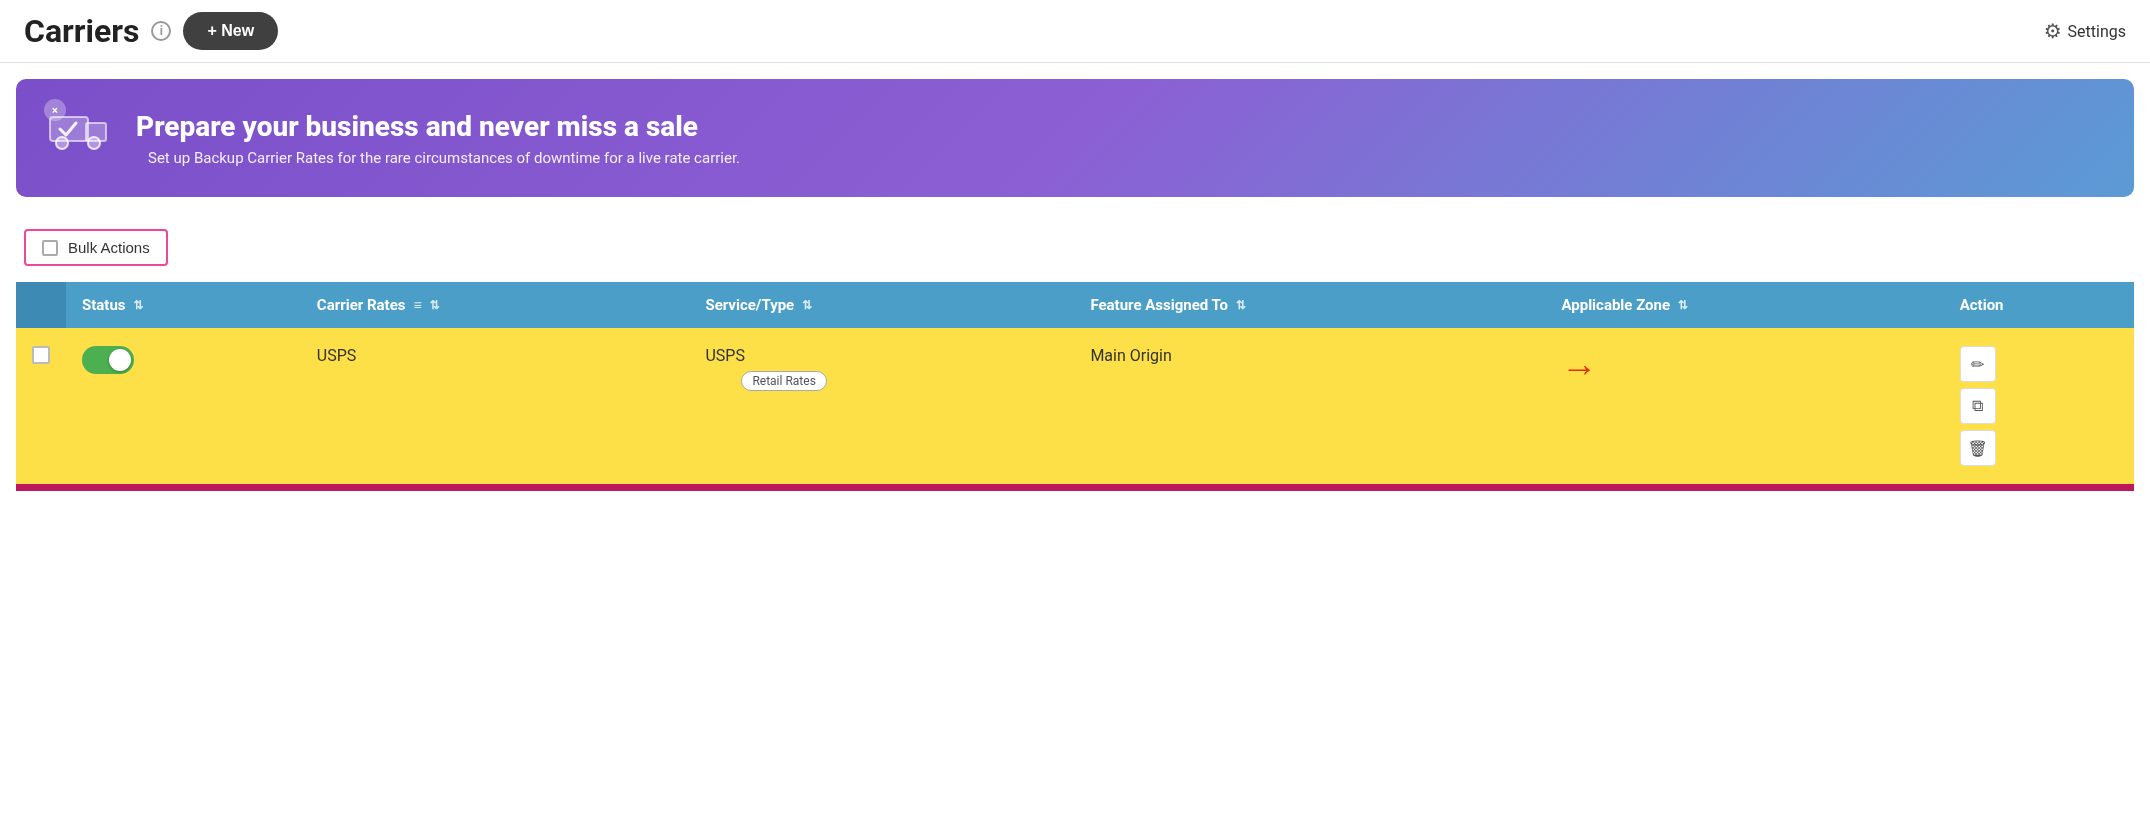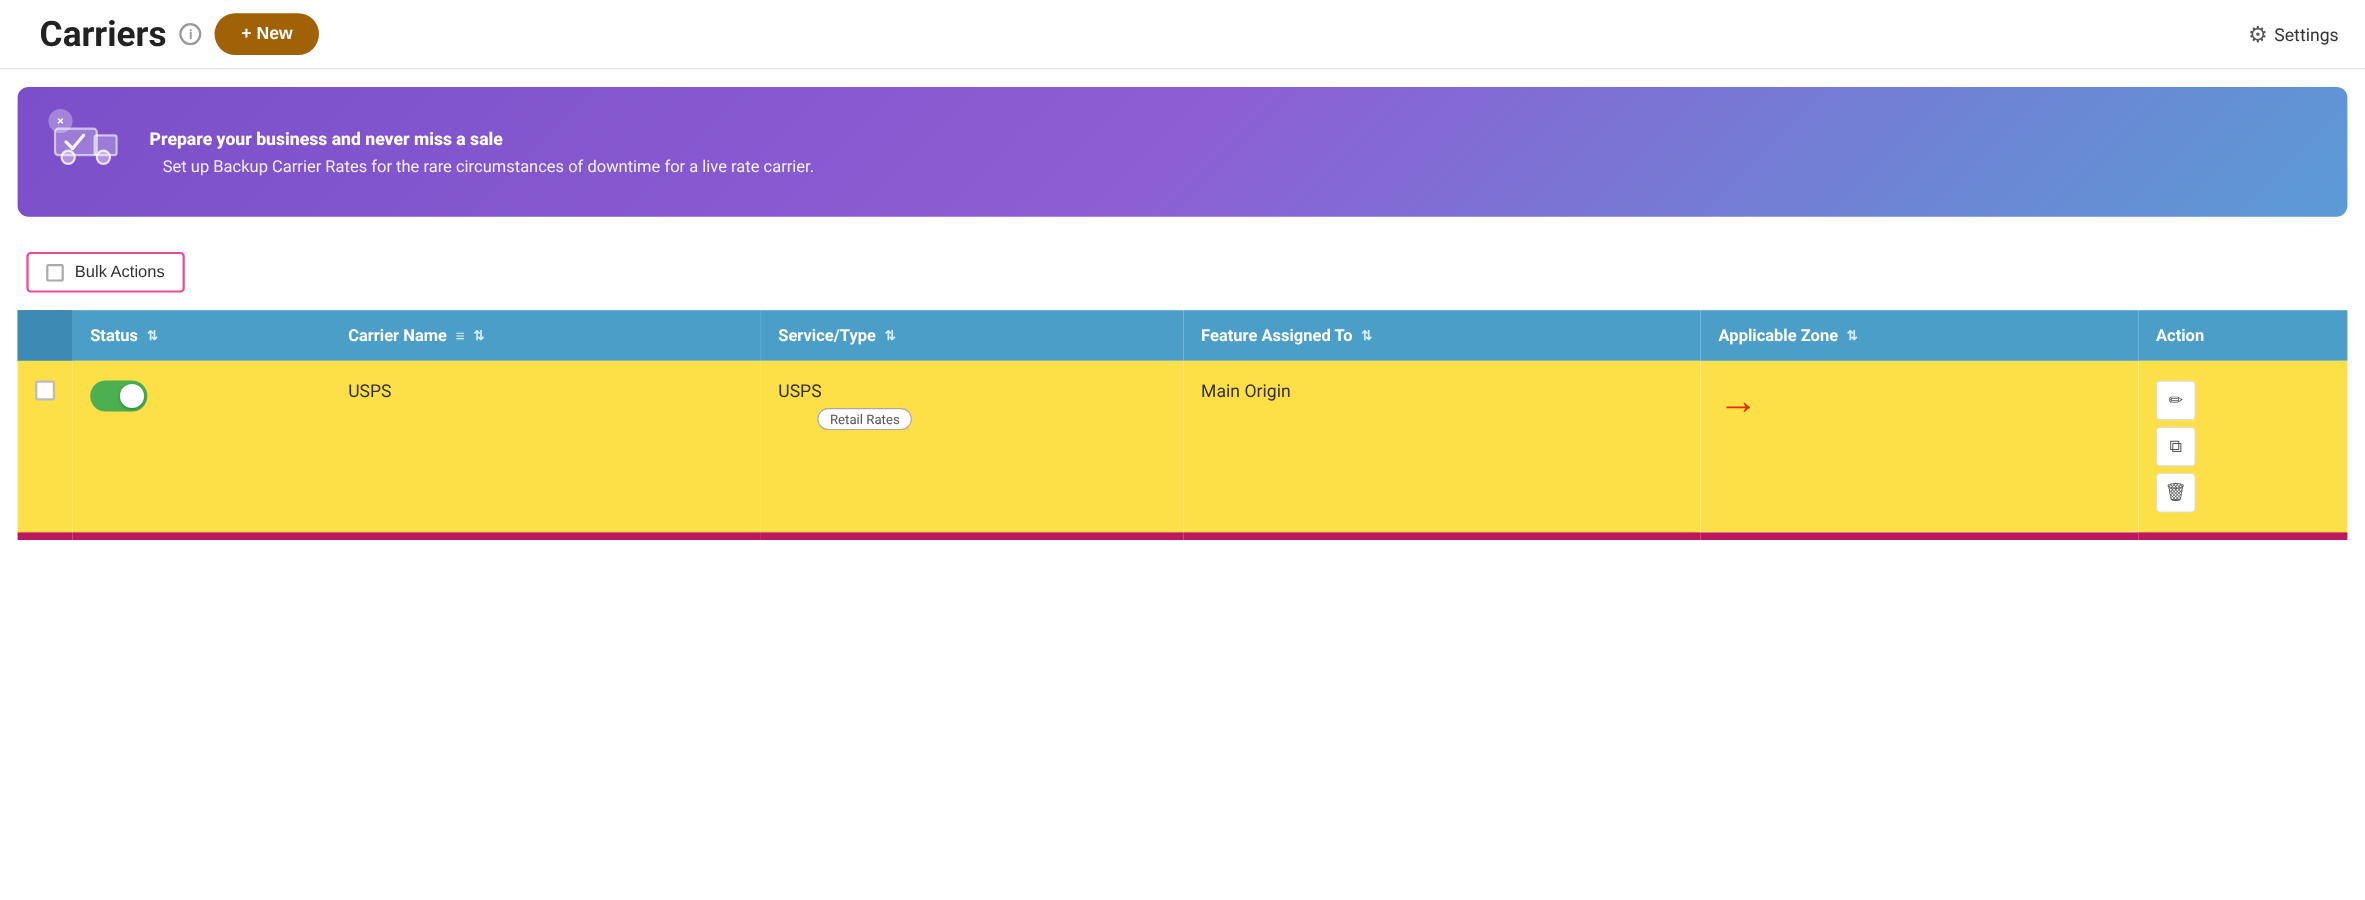--- a/index.html
+++ b/index.html
@@ -15,37 +15,36 @@
     }
     .header-left {
       display: flex;
       align-items: center;
       gap: 12px;
     }
     .page-title {
       font-size: 32px;
       font-weight: 700;
       color: #222;
-      margin-left: 12px;
     }
     .info-icon {
       width: 20px;
       height: 20px;
       border-radius: 50%;
       border: 2px solid #999;
       color: #999;
       display: flex;
       align-items: center;
       justify-content: center;
       font-size: 12px;
       font-weight: bold;
       cursor: pointer;
     }
     .new-button {
-      background: #a16207;
+      background: #404040;
       color: #fff;
       border: none;
       border-radius: 24px;
       padding: 10px 24px;
       font-size: 16px;
       font-weight: 600;
       cursor: pointer;
     }
     .settings-link {
       display: flex;
@@ -92,21 +91,21 @@
       align-items: center;
       justify-content: center;
       color: #fff;
       font-size: 11px;
       font-weight: bold;
     }
     .banner-text {
       flex: 1;
     }
     .banner-title {
-      font-size: 16px;
+      font-size: 28px;
       font-weight: 800;
       color: #fff;
       margin-bottom: 6px;
     }
     .banner-subtitle {
       font-size: 15px;
       color: rgba(255,255,255,0.9);
       margin-left: 12px;
     }
     .enable-feature-btn {
@@ -329,21 +328,21 @@
       <tr>
         <th></th>
         <th>
           <div class="th-content">
             <span>Status</span>
             <span class="sort-icon">⇅</span>
           </div>
         </th>
         <th>
           <div class="th-content">
-            <span>Carrier Name</span>
+            <span>Carrier Rates</span>
             <span class="filter-icon">≡</span>
             <span class="sort-icon">⇅</span>
           </div>
         </th>
         <th>
           <div class="th-content">
             <span>Service/Type</span>
             <span class="sort-icon">⇅</span>
           </div>
         </th>

